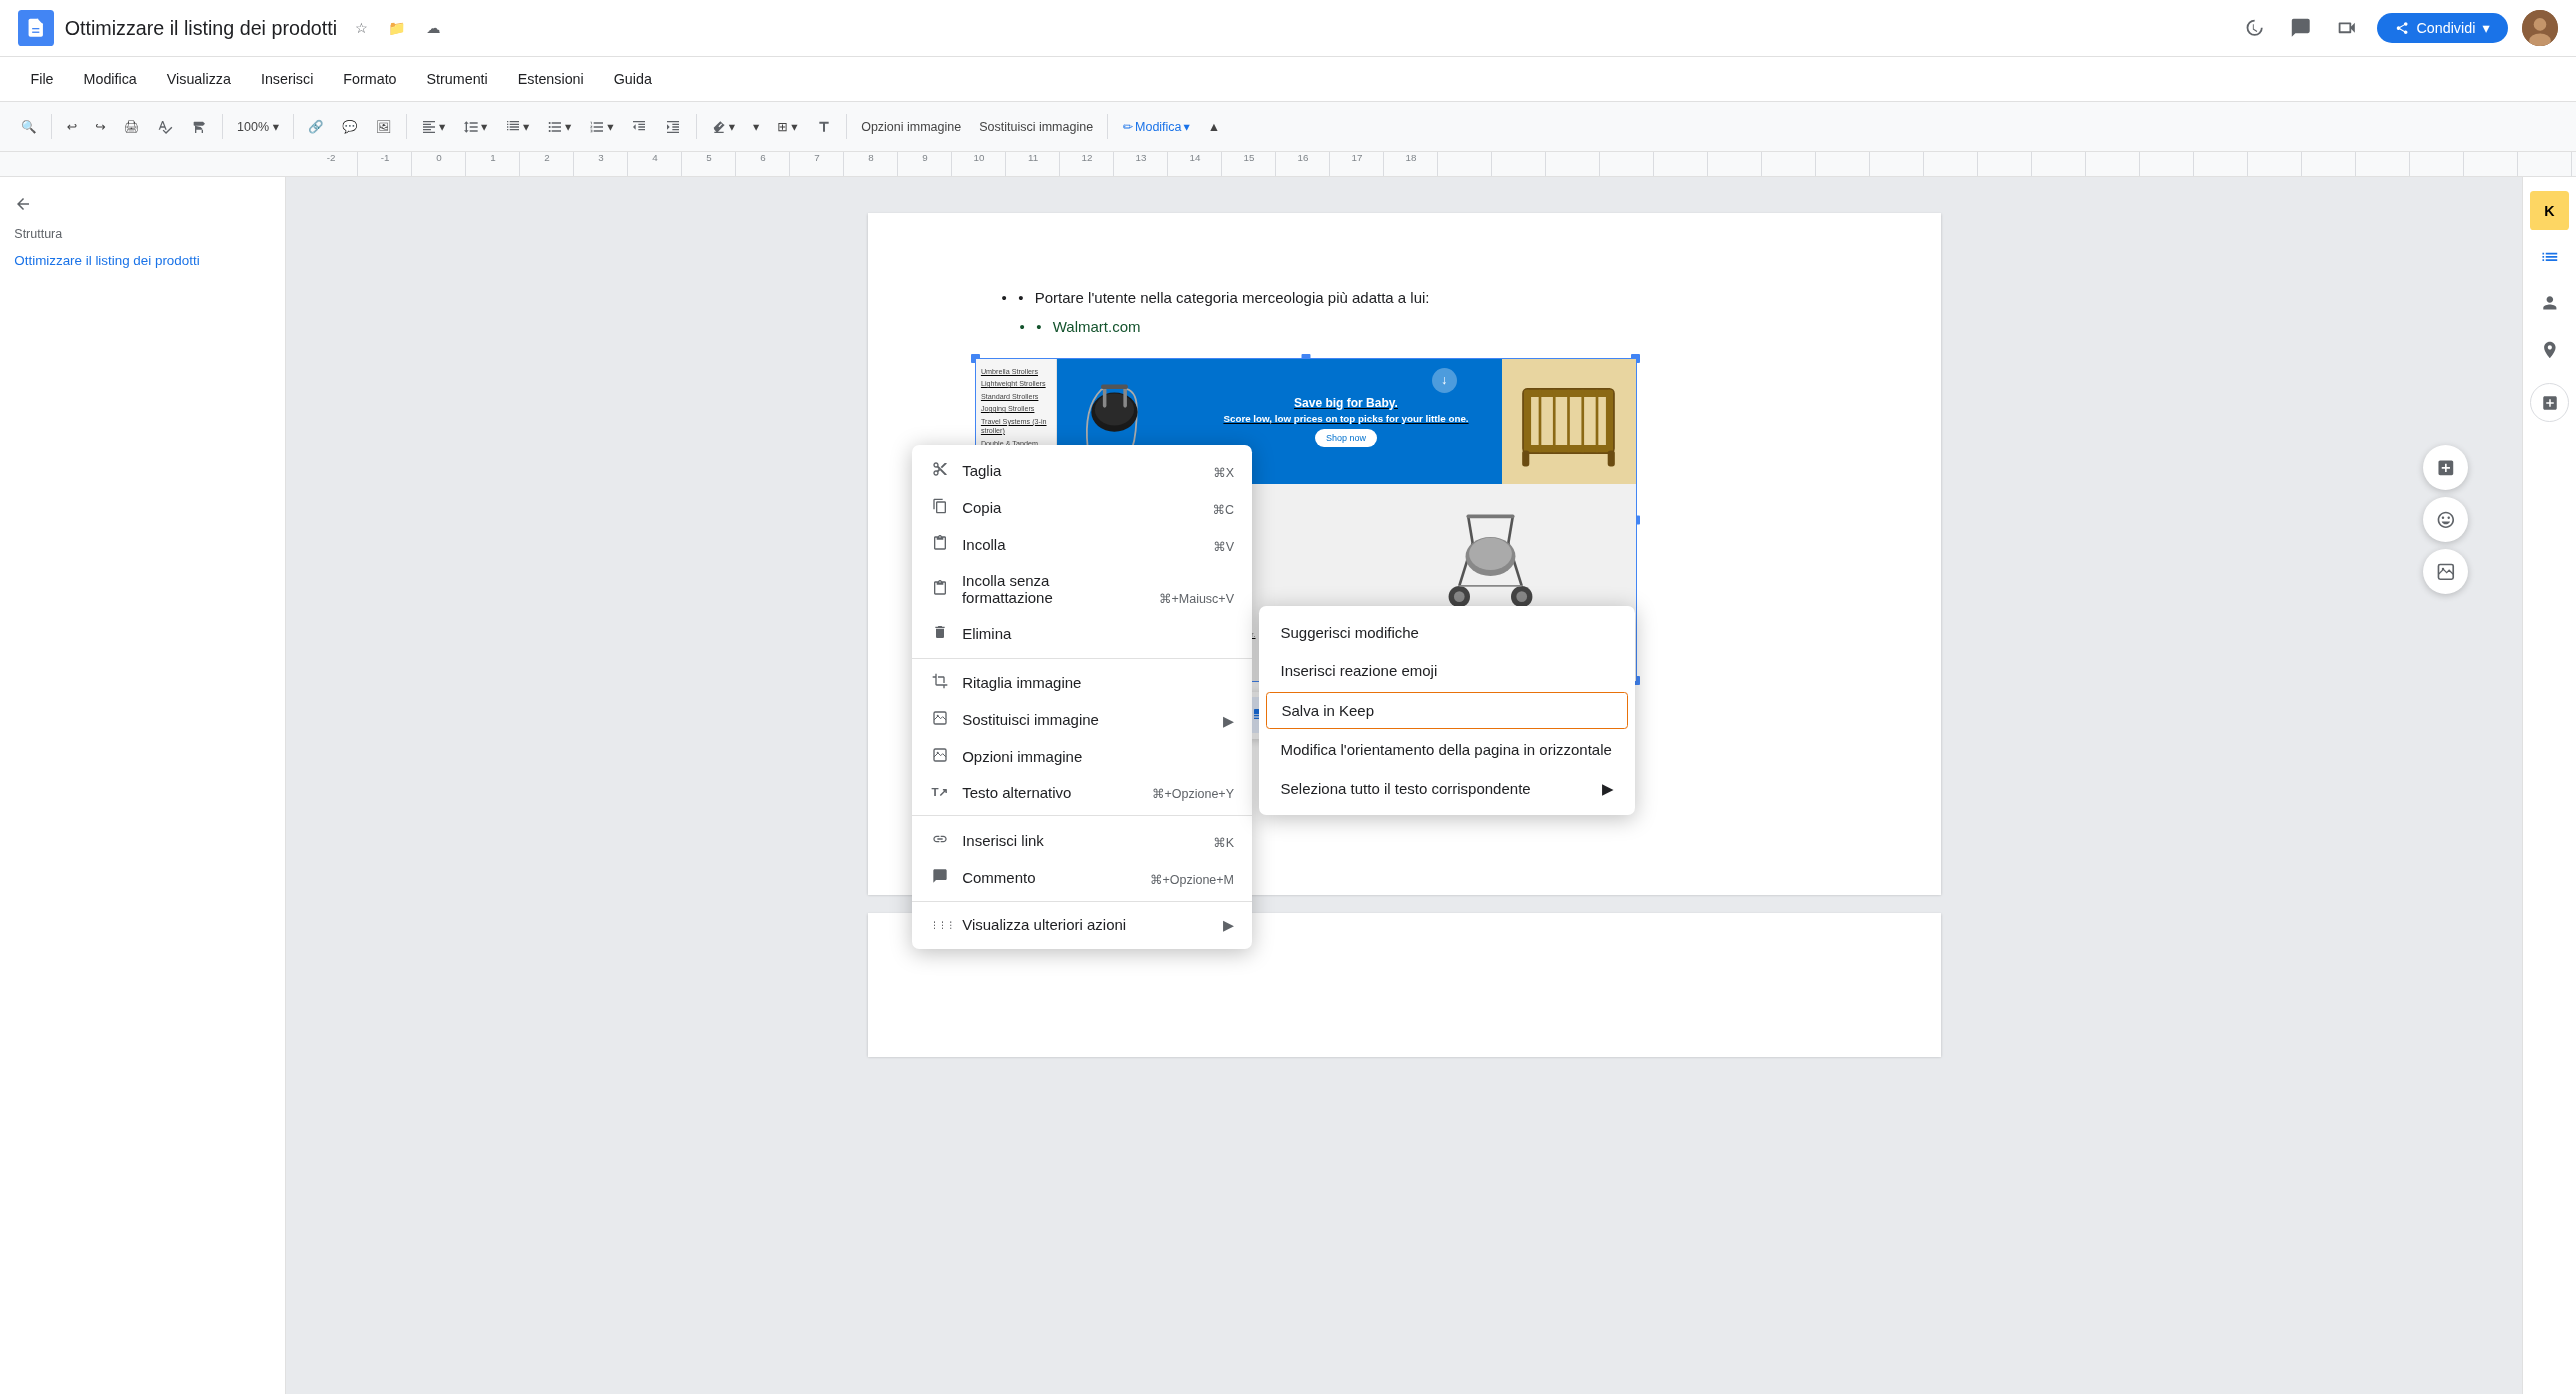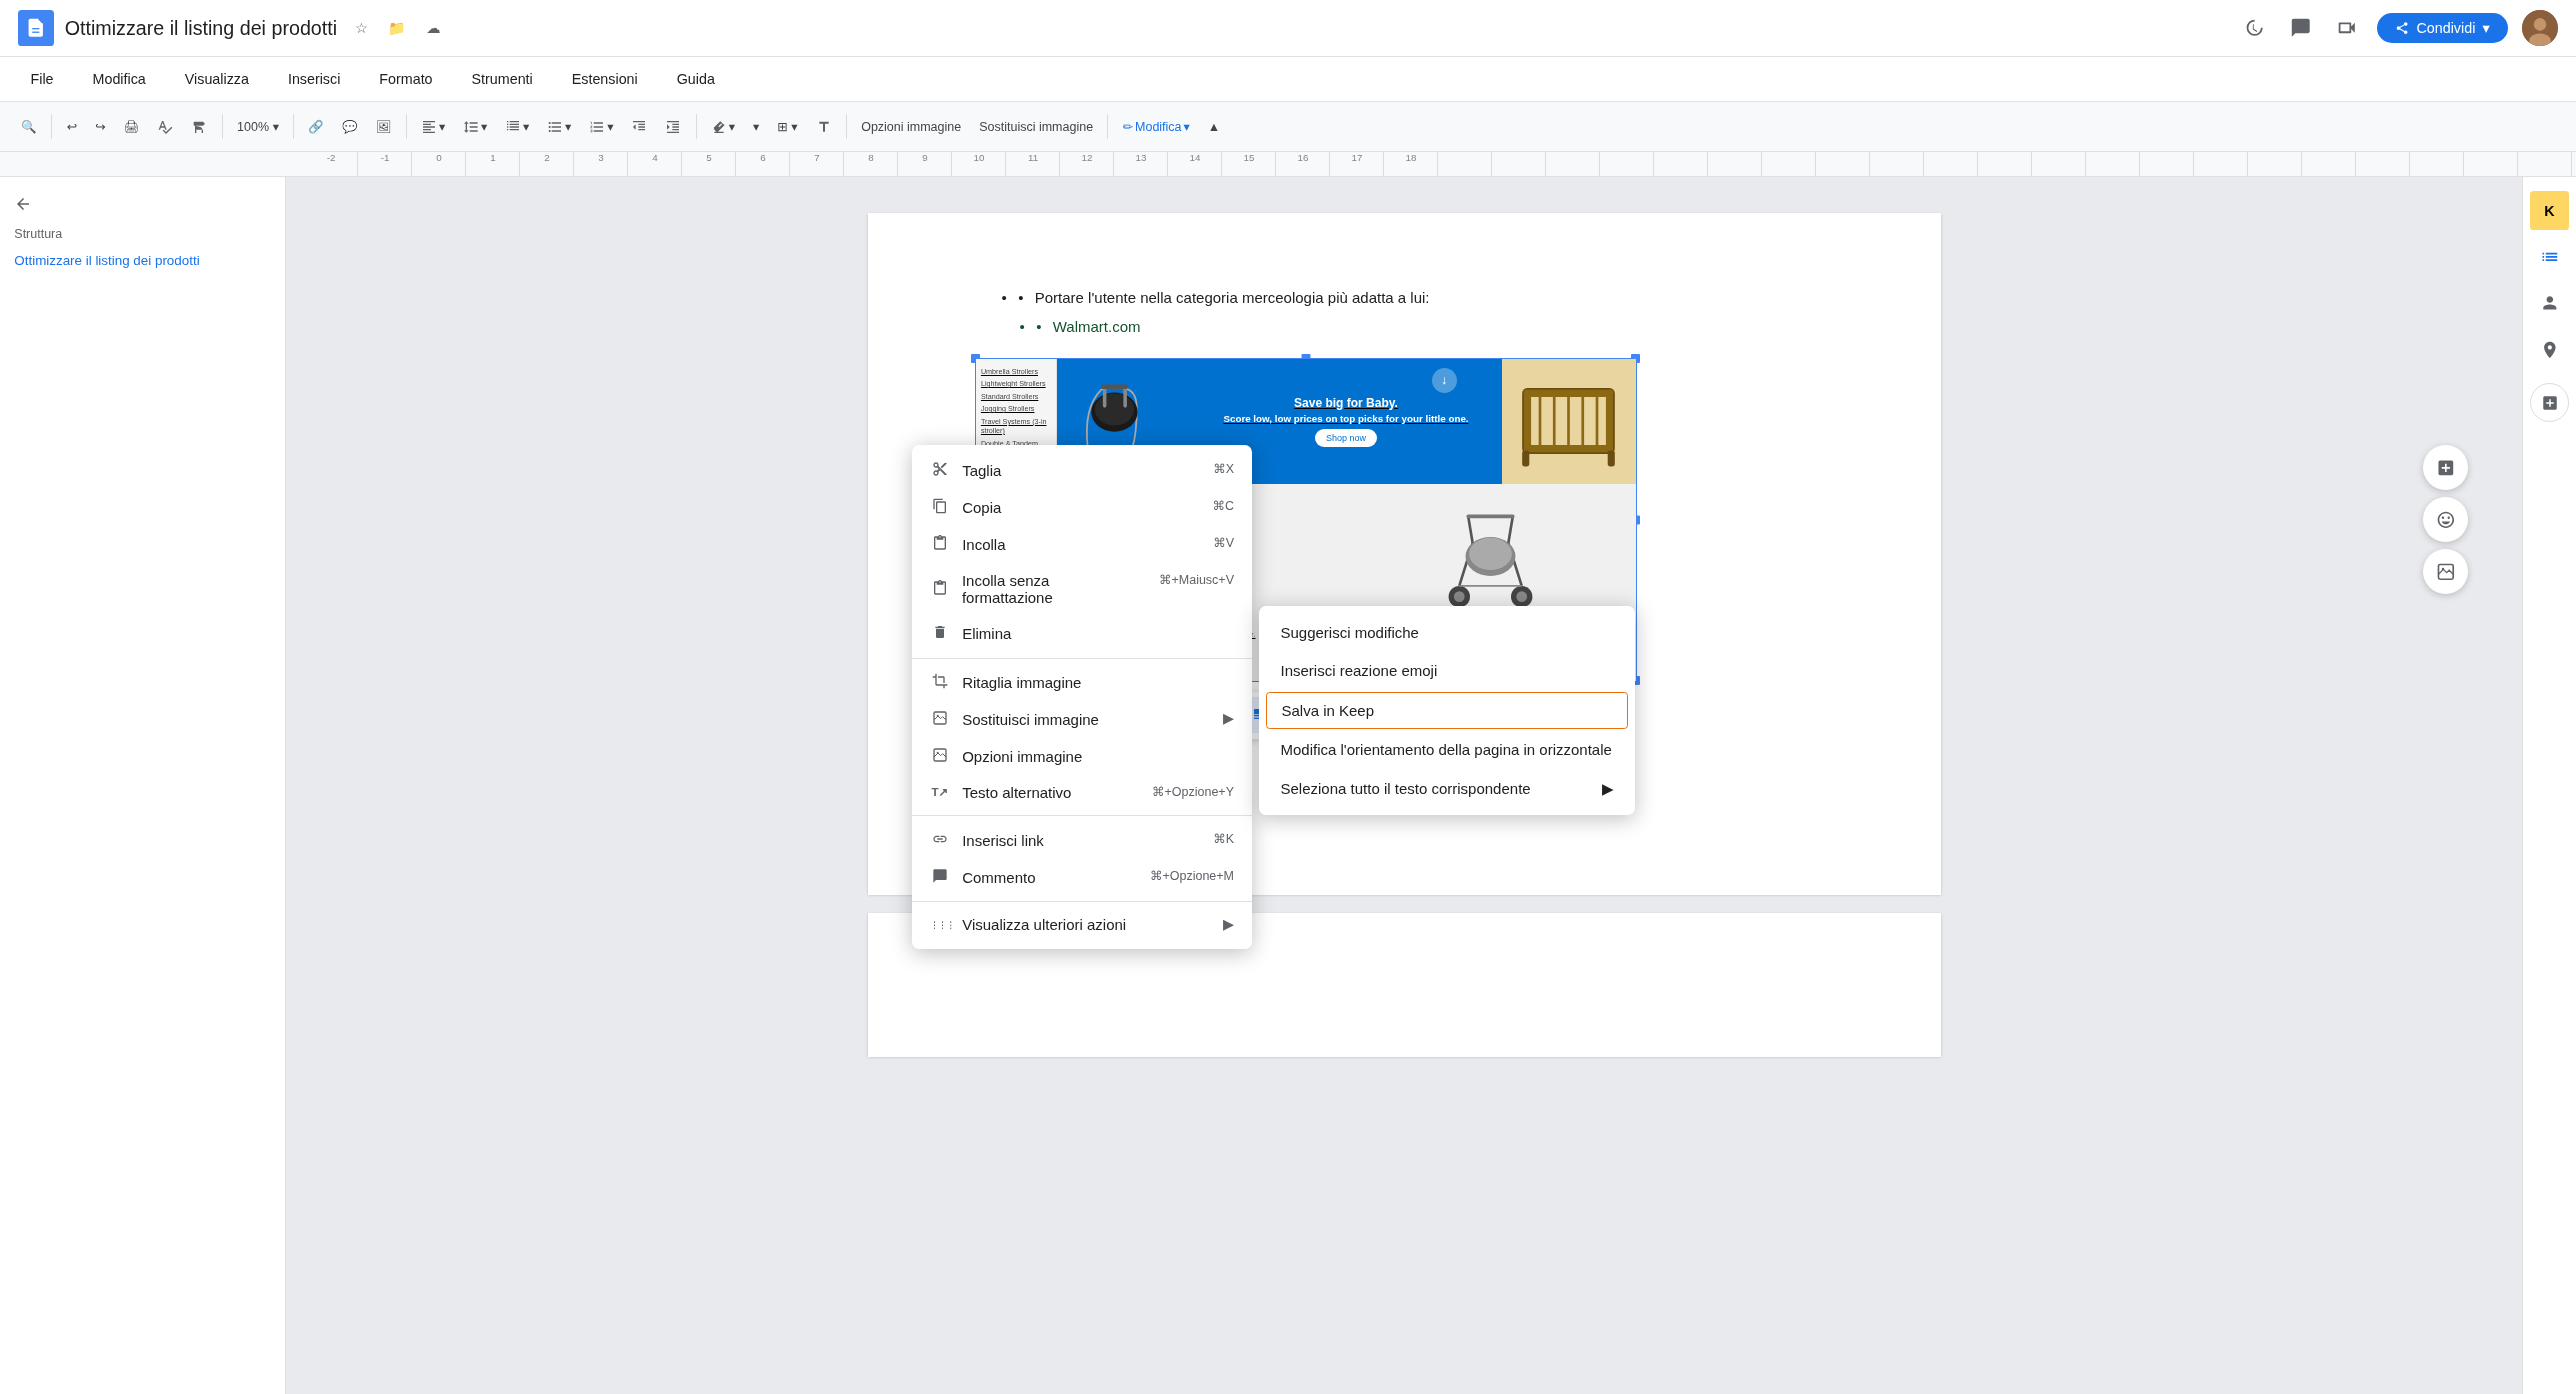--- a/index.html
+++ b/index.html
@@ -16,21 +16,21 @@
     .title-icons { display: flex; gap: 9px; align-items: center; }
     .title-icon-btn { width: 27px; height: 27px; display: flex; align-items: center; justify-content: center; color: #5f6368; font-size: 14.3px; cursor: pointer; }
     .title-bar-right { display: flex; align-items: center; gap: 14.3px; }
     .share-btn { background: #1a73e8; color: white; border: none; border-radius: 18px; padding: 7.2px 18px; font-size: 14.3px; cursor: pointer; display: flex; align-items: center; gap: 7.2px; }
     .avatar { width: 36px; height: 36px; border-radius: 50%; background: #8b5e3c; overflow: hidden; }
     .toolbar-icon { width: 32px; height: 32px; display: flex; align-items: center; justify-content: center; color: #5f6368; font-size: 16px; cursor: pointer; }
 
     
     .menu-bar {
       display: flex; align-items: center; background: white; height: 45px;
-      padding: 0 18px; border-bottom: 0.9px solid #e0e0e0; gap: 14px;
+      padding: 0 18px; border-bottom: 0.9px solid #e0e0e0; gap: 5px;
     }
     .menu-item { padding: 5.4px 12.5px; font-size: 14.3px; color: #202124; cursor: pointer; border-radius: 3.6px; }
 
     
     .format-bar {
       display: flex; align-items: center; background: #f8f9fa; height: 50px;
       padding: 0 14.3px; border-bottom: 0.9px solid #e0e0e0; gap: 3.6px; flex-wrap: nowrap; overflow: hidden;
     }
     .fmt-btn { padding: 3.6px 7.2px; font-size: 12.5px; color: #444; cursor: pointer; border-radius: 3.6px; display: flex; align-items: center; gap: 1.8px; white-space: nowrap; }
     .fmt-divider { width: 0.9px; height: 25px; background: #dadce0; margin: 0 3.6px; }
@@ -63,21 +63,21 @@
     
     .page { width: 1073px; background: white; padding: 72px 107px; box-shadow: 0 0.9px 2.7px rgba(0,0,0,0.2); margin-bottom: 18px; position: relative; }
 
     
     .context-menu {
       position: absolute; left: 626px; top: 268px; background: white;
       border-radius: 7.2px; box-shadow: 0 3.6px 21.5px rgba(0,0,0,0.25); width: 340px; z-index: 1000;
       padding: 7.2px 0; font-size: 15px;
     }
     .ctx-item {
-      display: flex; align-items: flex-start; padding: 9px 18px; cursor: pointer; gap: 17px;
+      display: flex; align-items: flex-end; padding: 9px 18px; cursor: pointer; gap: 17px;
       color: #202124; justify-content: space-between;
     }
     .ctx-item-left { display: flex; align-items: center; gap: 12.5px; }
     .ctx-shortcut { color: #5f6368; font-size: 12.5px; }
     .ctx-divider { height: 0.9px; background: #e0e0e0; margin: 5.4px 0; }
     .ctx-icon { width: 19.7px; text-align: center; font-size: 14.3px; }
     .ctx-arrow { color: #5f6368; font-size: 14.3px; }
 
     
     .submenu {

